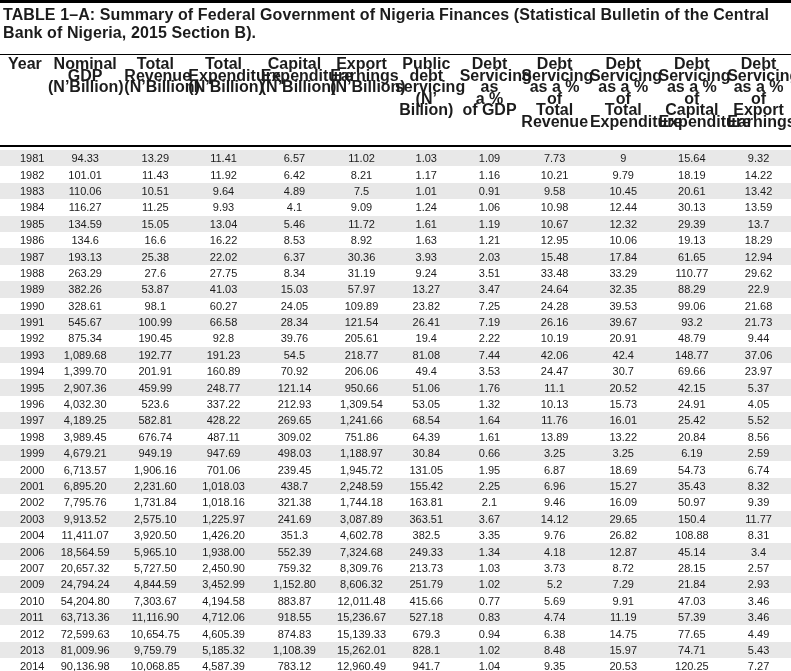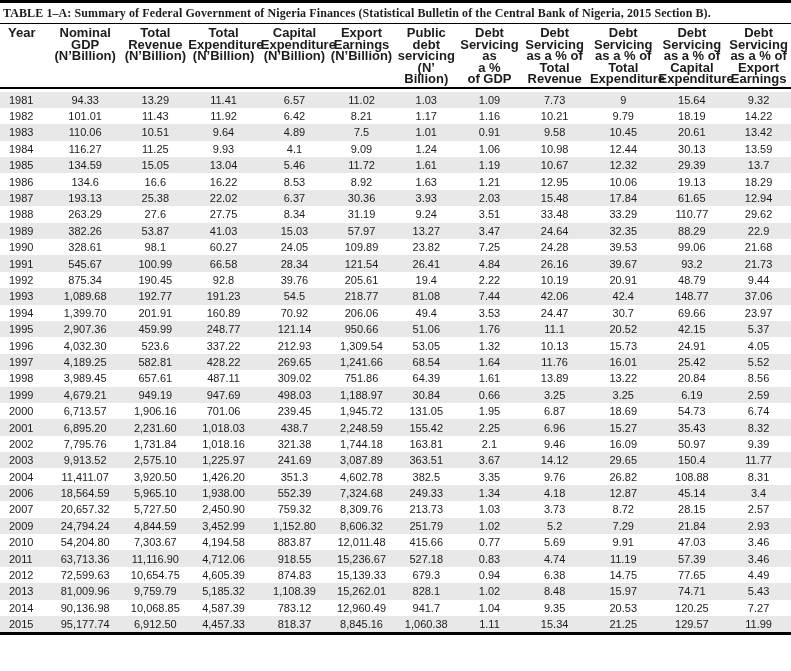--- a/index.html
+++ b/index.html
@@ -12,40 +12,39 @@
   .page {
     width: 791px;
     height: 671px;
     background: #ffffff;
     overflow: hidden;
   }
   .top-rule {
     border-top: 3px solid #000000;
   }
   .table-title {
-    font-size: 12px;
+    font-size: 16px;
     font-weight: bold;
-    padding: 3px 2px 2px 3px;
+    padding: 3px 2px 12px 3px;
     border-bottom: 1.5px solid #000000;
     letter-spacing: 0.1px;
-    font-family: Liberation Serif, serif;
   }
   table.fin-table {
     width: 100%;
     table-layout: fixed;
     border-collapse: collapse;
   }
   .fin-table thead th {
-    font-size: 13px;
+    font-size: 16px;
     font-weight: bold;
     text-align: center;
     vertical-align: top;
     white-space: pre-line;
     line-height: 11.5px;
-    padding: 3px 1px 2px 1px;
+    padding: 3px 1px 18px 1px;
   }
   .fin-table thead tr {
     border-bottom: 2.5px solid #000000;
   }
   .fin-table thead th:first-child {
     text-align: left;
     padding-left: 8px;
   }
   .fin-table tbody:before {
     
@@ -56,21 +55,21 @@
   .fin-table td {
     font-size: 11px;
     height: 16.4px;
     text-align: center;
     vertical-align: middle;
     padding: 0 1px;
     color: #1c1c1c;
   }
   .fin-table td:first-child {
     text-align: left;
-    padding-left: 9px;
+    padding-left: 20px;
   }
   .fin-table tbody tr:nth-child(odd) {
     background: #e8e8e8;
   }
   .bottom-rule {
     border-top: 3px solid #000000;
   }
   .source-note {
     font-size: 10px;
     font-weight: bold;
@@ -286,21 +285,21 @@
           <td>21.68</td>
         </tr>
         <tr>
           <td>1991</td>
           <td>545.67</td>
           <td>100.99</td>
           <td>66.58</td>
           <td>28.34</td>
           <td>121.54</td>
           <td>26.41</td>
-          <td>4.84</td>
+          <td>7.19</td>
           <td>26.16</td>
           <td>39.67</td>
           <td>93.2</td>
           <td>21.73</td>
         </tr>
         <tr>
           <td>1992</td>
           <td>875.34</td>
           <td>190.45</td>
           <td>92.8</td>
@@ -379,21 +378,21 @@
           <td>68.54</td>
           <td>1.64</td>
           <td>11.76</td>
           <td>16.01</td>
           <td>25.42</td>
           <td>5.52</td>
         </tr>
         <tr>
           <td>1998</td>
           <td>3,989.45</td>
-          <td>657.61</td>
+          <td>676.74</td>
           <td>487.11</td>
           <td>309.02</td>
           <td>751.86</td>
           <td>64.39</td>
           <td>1.61</td>
           <td>13.89</td>
           <td>13.22</td>
           <td>20.84</td>
           <td>8.56</td>
         </tr>

